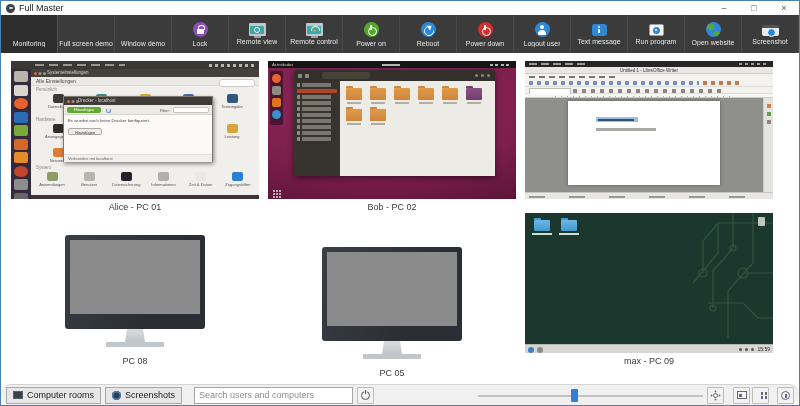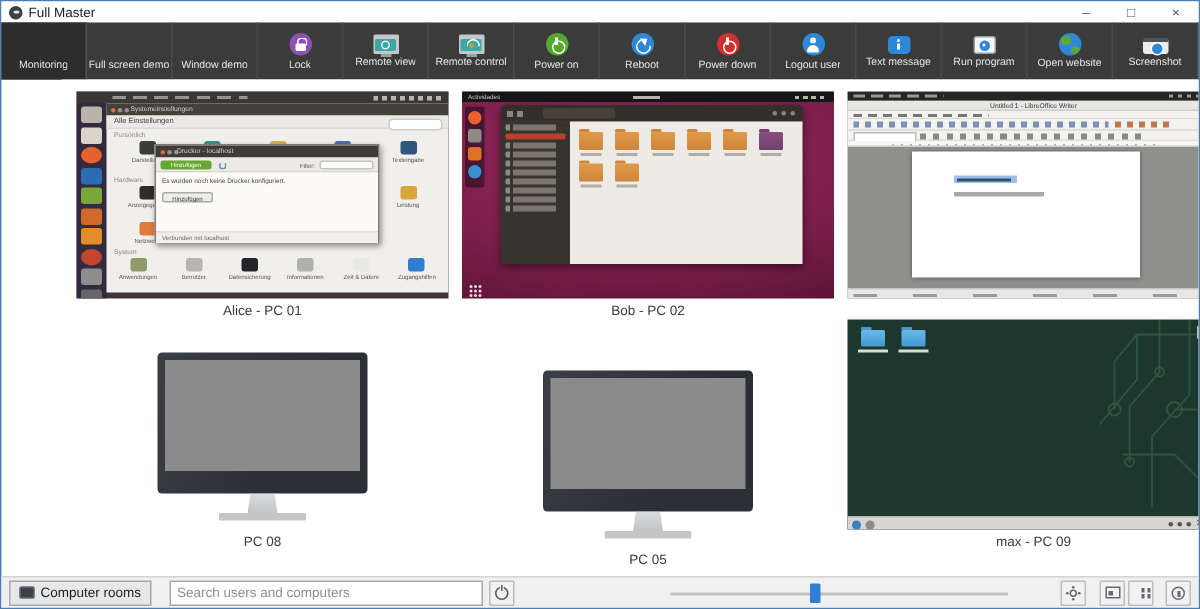--- a/index.html
+++ b/index.html
@@ -68,21 +68,21 @@
   .ti-prog::before { content:""; position:absolute; left:3px; top:2px; width:7px; height:7px; background:#2d89d8; border-radius:50%;}
   .ti-prog::after { content:""; position:absolute; left:5.5px; top:4.5px; width:2px; height:2px; background:#fff; border-radius:50%;}
   .ti-globe { width:15px; height:15px; background:#2d89d8; border-radius:50%; position:relative; overflow:hidden;}
   .ti-globe::before { content:""; position:absolute; left:1px; top:2px; width:7px; height:6px; background:#58a838; border-radius:60% 40% 50% 50%;}
   .ti-globe::after { content:""; position:absolute; right:1px; bottom:1px; width:6px; height:5px; background:#58a838; border-radius:50% 60% 40% 50%;}
   .ti-cam { width:17px; height:11px; background:#e9ebed; border-radius:2px; border-top:3px solid #4a525a; position:relative; margin-top:2px;}
   .ti-cam::before { content:""; position:absolute; left:5px; top:0px; width:7px; height:7px; background:#2d89d8;
     border:1.2px solid #fff; border-radius:50%; }
 
   
-  .main { position:relative; height:333px; background:var(--canvas-bg,#fff); overflow:hidden;margin-left:40px; }
+  .main { position:relative; height:333px; background:var(--canvas-bg,#fff); overflow:hidden; }
   .cell { position:absolute; width:248px; display:flex; flex-direction:column; cursor:pointer;}
   .c1{left:10px;top:8px}.c2{left:267px;top:8px}.c3{left:524px;top:8px}
   .c4{left:10px;top:160px}.c5{left:267px;top:172px}.c6{left:524px;top:160px}
   .thumb { height:138px; position:relative; overflow:hidden; }
   .row2 .thumb { height:140px; }
   .cl-label { text-align:center; font-size:9px; color:#3a3a3a; margin-top:3px; white-space:nowrap;}
 
   
   .offline { display:flex; align-items:flex-end; justify-content:center; }
   .mon-box { width:140px; margin-bottom:6px;}
@@ -237,21 +237,21 @@
   .mx-bar { position:absolute; bottom:0; left:0; right:0; height:9px; background:#d7d6d2; border-top:1px solid #b8b6b2;}
   .mx-bar::before { content:""; position:absolute; left:3px; top:1.5px; width:6px; height:6px; border-radius:50%;
     background:#3a7fc0; box-shadow:9px 0 0 #8a8a86;}
   .mx-tray { position:absolute; right:3px; top:0; height:9px; display:flex; align-items:center; gap:3px;}
   .mx-tray i { width:3px; height:3px; background:#555; border-radius:50%;}
   .mx-clock { font-size:5px; color:#222; line-height:9px;}
 
   
   .statusbar { position:absolute; left:0; right:0; bottom:0; height:21px;
     background:var(--statusbar-bg,#f0f0f0); border-top:1px solid #d4d4d4;
-    display:flex; align-items:center; padding:0 5px; gap:4px; }
+    display:flex; align-items:center; padding:0 5px; gap:4px;border-radius:10px; }
   .sb-btn { height:17px; display:flex; align-items:center; gap:4px; padding:0 6px;
     background:#e7e7e7; border:1px solid #a8a8a8; font-size:9px; color:#222; cursor:pointer; white-space:nowrap;}
   .ic-rooms { width:10px; height:8px; background:#3c4248; border-radius:1px; box-shadow:inset 0 0 0 1px #5a626a;}
   .ic-shots { width:9px; height:9px; background:#2d3e52; border-radius:50%; box-shadow:inset 0 0 0 1.5px #4a7fb0;}
   .sb-search { height:17px; width:209px; margin-left:8px; border:1px solid #a5a5a5; background:#fff;
     font-size:9px; padding:0 4px; color:#333; font-family:"Liberation Sans",sans-serif;}
   .sb-search::placeholder { color:#8f8f8f; }
   .sb-icbtn { width:17px; height:17px; background:#f2f2f2; border:1px solid #bdbdbd; border-radius:1px;
     display:flex; align-items:center; justify-content:center; cursor:pointer; flex:0 0 auto;}
   .ic-pwr { width:9px; height:9px; border:1.3px solid #555; border-radius:50%; position:relative;}
@@ -595,20 +595,24 @@
       <div class="cl-label">max - PC 09</div>
     </div>
 
   </div>
 
   <div class="statusbar">
     <div class="sb-btn">
       <span class="ic-rooms"></span>
       <span>Computer rooms</span>
     </div>
+    <div class="sb-btn">
+      <span class="ic-shots"></span>
+      <span>Screenshots</span>
+    </div>
     <input class="sb-search" type="text" placeholder="Search users and computers" style="">
     <div class="sb-icbtn">
       <span class="ic-pwr"></span>
     </div>
     <div class="slider">
       <div class="slider-track"></div>
       <div class="slider-handle"></div>
     </div>
     <div class="grp">
       <div class="sb-icbtn g1">

